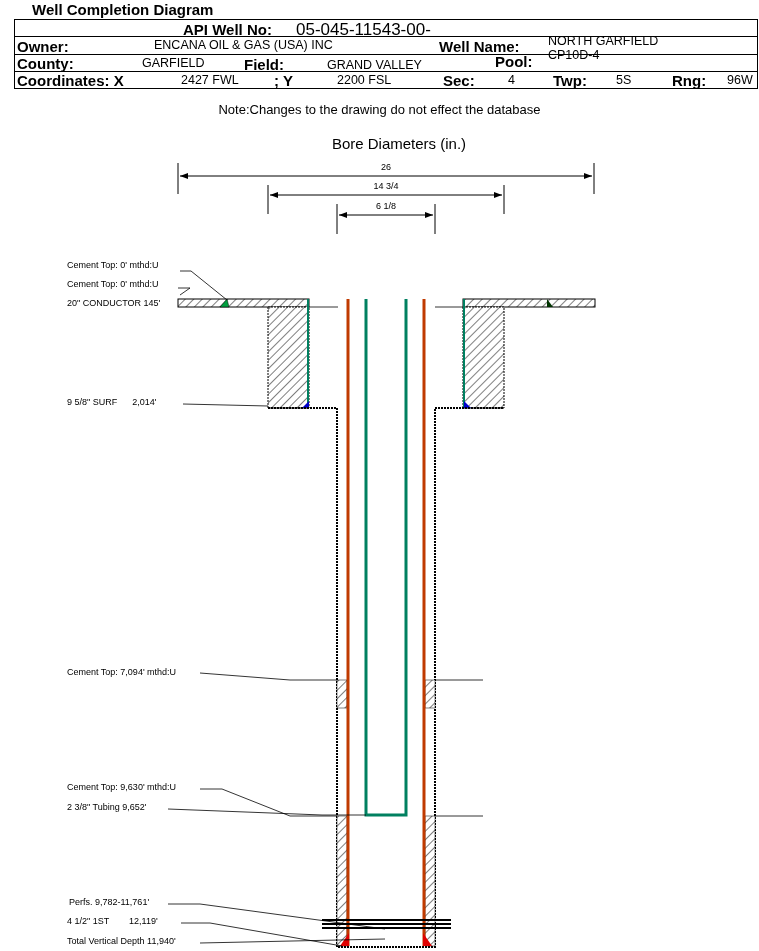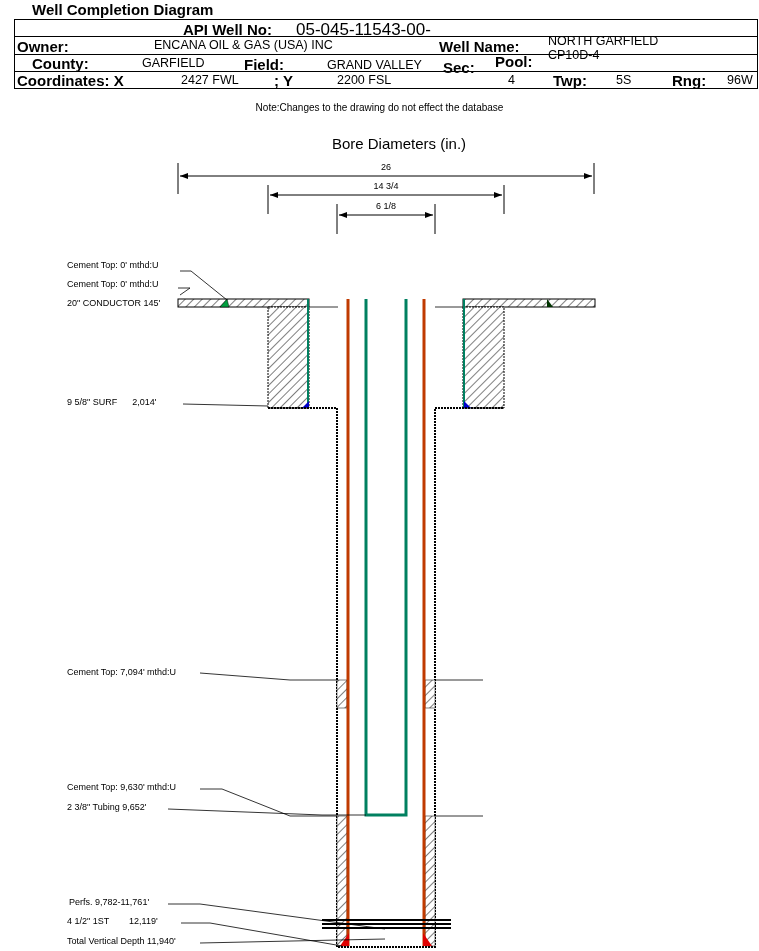--- a/index.html
+++ b/index.html
@@ -3,21 +3,21 @@
 <meta charset="utf-8">
 <style>
   html, body { margin: 0; padding: 0; background: #ffffff; }
   body { width: 759px; height: 951px; position: relative; overflow: hidden; font-family: "Liberation Sans", sans-serif; color: #000; }
   .title { position: absolute; left: 0; width: 759px; top: 1px; font-weight: bold; font-size: 15px; padding-left: 32px; }
   .hdr { position: absolute; left: 14px; top: 19px; width: 744px; height: 70px; border: 1px solid #000; box-sizing: border-box; }
   .hline { position: absolute; left: 0; width: 100%; height: 1px; background: #000; }
   .t { position: absolute; white-space: nowrap; line-height: 1; }
   .lbl { font-weight: bold; font-size: 15px; }
   .val { font-size: 12.5px; }
-  .note { position: absolute; top: 102px; left: 0; width: 759px; text-align: center; font-size: 10px; }
+  .note { position: absolute; top: 102px; left: 0; width: 759px; text-align: center; font-size: 13px; }
   svg { position: absolute; left: 0; top: 0; }
   .ann { font-size: 9px; font-family: "Liberation Sans", sans-serif; }
 </style>
 </head>
 <body>
 
 <div class="title">Well Completion Diagram</div>
 
 <div class="hdr">
   <div class="hline" style="top:16px"></div>
@@ -26,32 +26,32 @@
 
   <span class="t lbl" style="left:168px;top:2px">API Well No:</span>
   <span class="t" style="left:281px;top:1px;font-size:17px">05-045-11543-00-</span>
 
   <span class="t lbl" style="left:2px;top:19px">Owner:</span>
   <span class="t val" style="left:139px;top:19px">ENCANA OIL &amp; GAS (USA) INC</span>
   <span class="t lbl" style="left:424px;top:19px">Well Name:</span>
   <span class="t val" style="left:533px;top:15px">NORTH GARFIELD</span>
   <span class="t val" style="left:533px;top:29px">CP10D-4</span>
 
-  <span class="t lbl" style="left:17px;top:36px">County:</span>
+  <span class="t lbl" style="left:2px;top:36px">County:</span>
   <span class="t val" style="left:127px;top:37px">GARFIELD</span>
   <span class="t lbl" style="left:229px;top:37px">Field:</span>
   <span class="t val" style="left:312px;top:39px">GRAND VALLEY</span>
   <span class="t lbl" style="left:480px;top:34px">Pool:</span>
   <span class="t val" style="left:545px;top:37px"></span>
 
   <span class="t lbl" style="left:2px;top:53px">Coordinates: X</span>
   <span class="t val" style="left:166px;top:54px">2427 FWL</span>
   <span class="t lbl" style="left:259px;top:53px">; Y</span>
   <span class="t val" style="left:322px;top:54px">2200 FSL</span>
-  <span class="t lbl" style="left:428px;top:40px">Sec:</span>
+  <span class="t lbl" style="left:428px;top:53px">Sec:</span>
   <span class="t val" style="left:493px;top:54px">4</span>
   <span class="t lbl" style="left:538px;top:53px">Twp:</span>
   <span class="t val" style="left:601px;top:54px">5S</span>
   <span class="t lbl" style="left:657px;top:53px">Rng:</span>
   <span class="t val" style="left:712px;top:54px">96W</span>
 </div>
 
 <div class="note">Note:Changes to the drawing do not effect the database</div>
 
 <svg width="759" height="951" viewBox="0 0 759 951">

